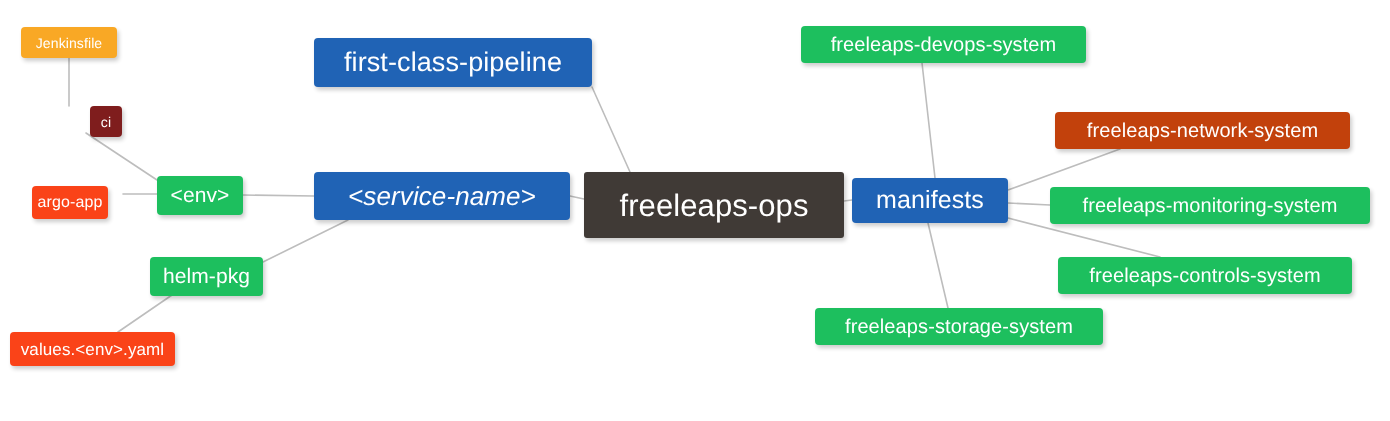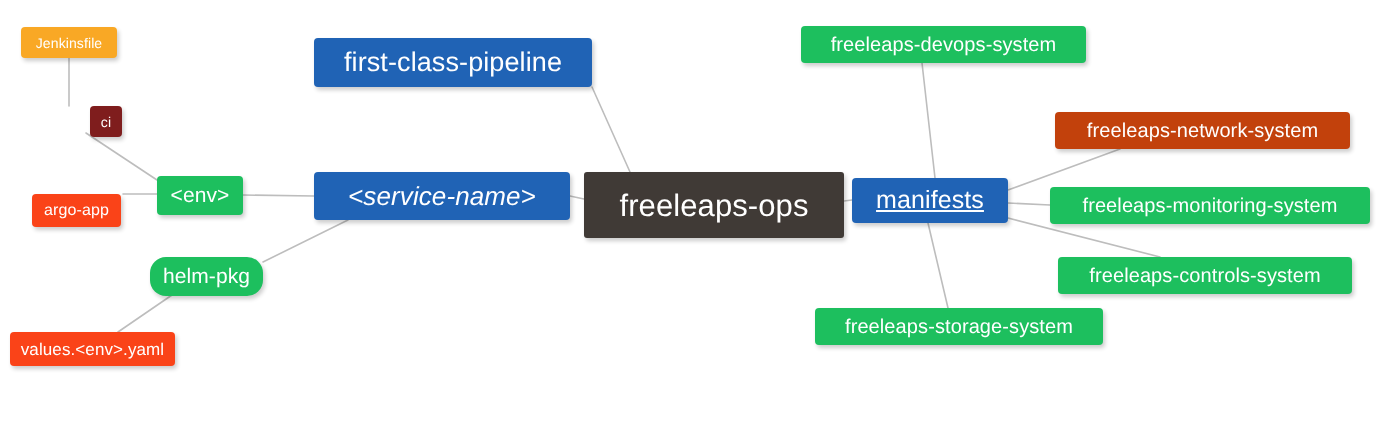--- a/index.html
+++ b/index.html
@@ -62,27 +62,27 @@
       <line x1="172" y1="295" x2="118" y2="332" stroke="#bdbdbd" stroke-width="1.6" stroke-linecap="round"></line>
       <line x1="935" y1="178" x2="922" y2="63" stroke="#bdbdbd" stroke-width="1.6" stroke-linecap="round"></line>
       <line x1="1008" y1="190" x2="1120" y2="149" stroke="#bdbdbd" stroke-width="1.6" stroke-linecap="round"></line>
       <line x1="1008" y1="203" x2="1050" y2="205" stroke="#bdbdbd" stroke-width="1.6" stroke-linecap="round"></line>
       <line x1="1008" y1="218" x2="1160" y2="257" stroke="#bdbdbd" stroke-width="1.6" stroke-linecap="round"></line>
       <line x1="928" y1="223" x2="948" y2="308" stroke="#bdbdbd" stroke-width="1.6" stroke-linecap="round"></line>
     </svg>
   <div id="node-layer">
       <div class="node root" style="left: 584px; top: 172px; width: 260px; height: 66px; background: rgb(64, 58, 54); font-size: 31px;">freeleaps-ops</div>
       <div class="node" style="left: 314px; top: 172px; width: 256px; height: 48px; background: rgb(32, 99, 181); font-size: 26px; font-style: italic;">&lt;service-name&gt;</div>
-      <div class="node" style="left: 852px; top: 178px; width: 156px; height: 45px; background: rgb(32, 99, 181); font-size: 25px; text-decoration: underline;">manifests</div>
+      <div class="node" style="left: 852px; top: 178px; width: 156px; height: 45px; background: rgb(32, 99, 181); font-size: 25px;">manifests</div>
       <div class="node" style="left: 314px; top: 38px; width: 278px; height: 49px; background: rgb(32, 99, 181); font-size: 27px;">first-class-pipeline</div>
       <div class="node" style="left: 157px; top: 176px; width: 86px; height: 39px; background: rgb(29, 191, 94); font-size: 21px;">&lt;env&gt;</div>
-      <div class="node" style="left: 150px; top: 257px; width: 113px; height: 39px; background: rgb(29, 191, 94); font-size: 21px; border-radius: 16px;">helm-pkg</div>
+      <div class="node" style="left: 150px; top: 257px; width: 113px; height: 39px; background: rgb(29, 191, 94); font-size: 21px;">helm-pkg</div>
       <div class="node" style="left: 21px; top: 27px; width: 96px; height: 31px; background: rgb(249, 168, 37); font-size: 14px;">Jenkinsfile</div>
       <div class="node" style="left: 54px; top: 106px; width: 32px; height: 31px; background: #7f1d1d; font-size: 14px; margin-left: 36px;">ci</div>
-      <div class="node" style="left: 32px; top: 194px; width: 89px; height: 33px; background: rgb(250, 67, 24); font-size: 16px;">argo-app</div>
+      <div class="node" style="left: 32px; top: 186px; width: 76px; height: 33px; background: rgb(250, 67, 24); font-size: 16px;">argo-app</div>
       <div class="node" style="left: 10px; top: 332px; width: 165px; height: 34px; background: rgb(250, 67, 24); font-size: 17px;">values.&lt;env&gt;.yaml</div>
       <div class="node" style="left: 801px; top: 26px; width: 285px; height: 37px; background: rgb(29, 191, 94); font-size: 20px;">freeleaps-devops-system</div>
       <div class="node" style="left: 1055px; top: 112px; width: 295px; height: 37px; background: #c2410c; font-size: 20px;">freeleaps-network-system</div>
       <div class="node" style="left: 1050px; top: 187px; width: 320px; height: 37px; background: rgb(29, 191, 94); font-size: 20px;">freeleaps-monitoring-system</div>
       <div class="node" style="left: 1058px; top: 257px; width: 294px; height: 37px; background: rgb(29, 191, 94); font-size: 20px;">freeleaps-controls-system</div>
       <div class="node" style="left: 815px; top: 308px; width: 288px; height: 37px; background: rgb(29, 191, 94); font-size: 20px;">freeleaps-storage-system</div>
     </div>
 </div>
 
 </body></html>

